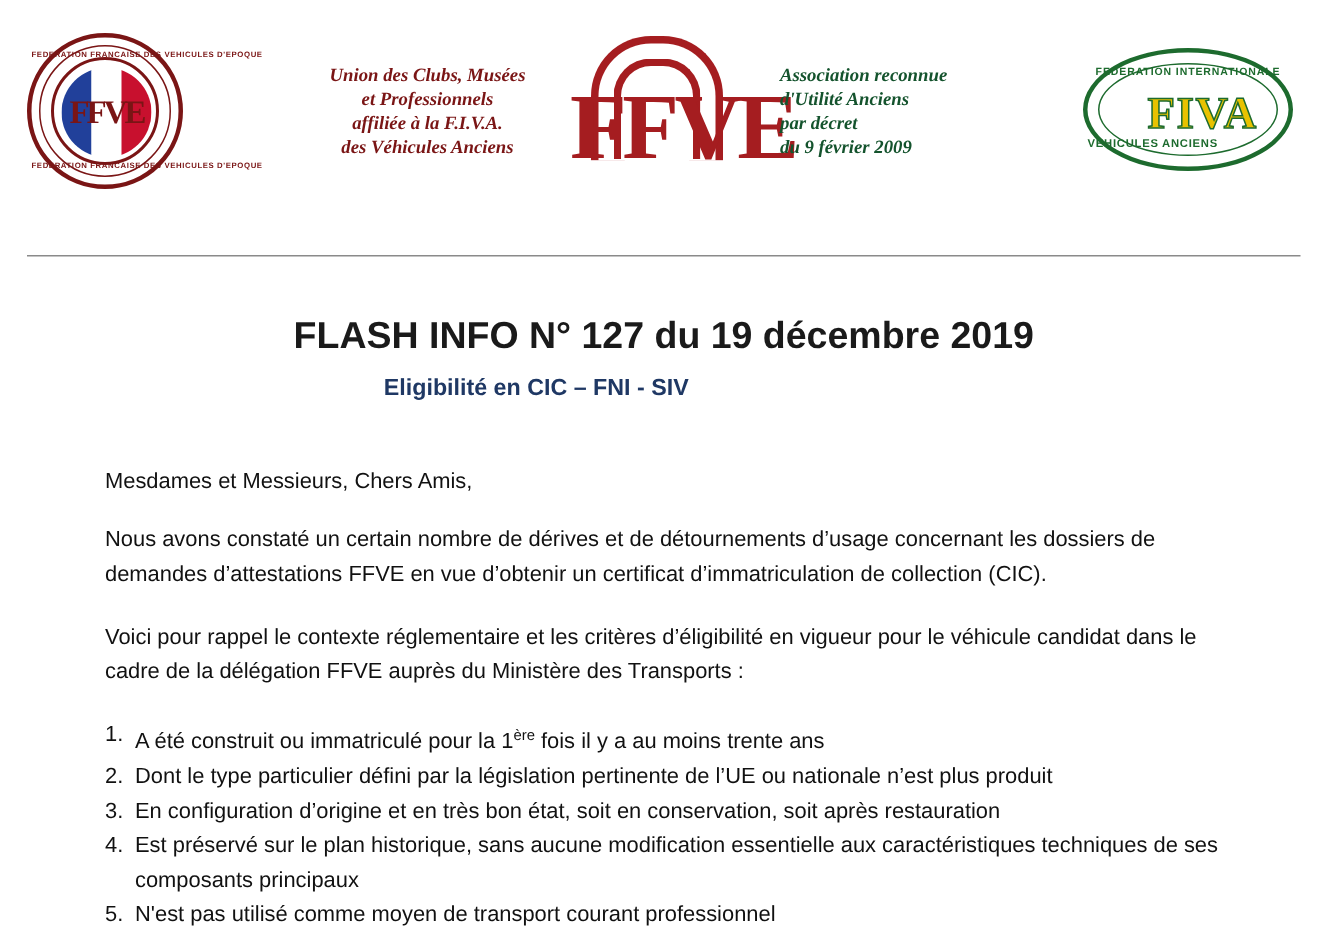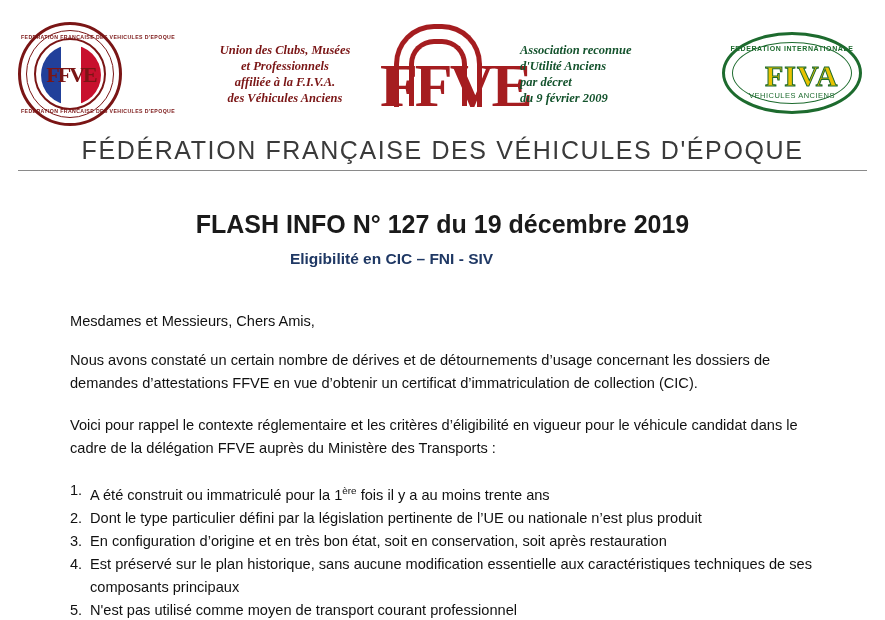--- a/index.html
+++ b/index.html
@@ -230,23 +230,23 @@
     font-weight: bold;
     color: #1d6b2e;
     letter-spacing: 0.6px;
     white-space: nowrap;
   }
   .fiva .bottom-arc {
     position: absolute;
     bottom: 11px;
     left: 0;
     width: 100%;
-    text-align: center;
+    text-align: left;
     font-size: 7.5px;
-    font-weight: normal;
+    font-weight: bold;
     color: #1d6b2e;
     letter-spacing: 0.5px;
     white-space: nowrap;
   }
 
   
   .fed-title {
     position: absolute;
     left: 0;
     top: 136px;
@@ -279,21 +279,20 @@
   }
   .doc-subtitle {
     position: absolute;
     left: 0;
     top: 250px;
     width: 715px;
     text-align: center;
     font-size: 15.5px;
     font-weight: bold;
     color: #1f3864;
-    padding-left: 34px;
   }
 
   .content {
     position: absolute;
     left: 70px;
     top: 310px;
     width: 760px;
     font-size: 14.6px;
     line-height: 23px;
     color: #111111;
@@ -365,21 +364,20 @@
       <div>du 9 février 2009</div>
     </div>
 
     <div class="fiva">
       <div class="inner-oval"></div>
       <div class="top-arc">FEDERATION INTERNATIONALE</div>
       <div class="word">FIVA</div>
       <div class="bottom-arc">VEHICULES ANCIENS</div>
     </div>
 
-    <div class="fed-title">FÉDÉRATION FRANÇAISE DES VÉHICULES D'ÉPOQUE</div>
     <div class="hr-main"></div>
   </div>
 
   <div class="doc-title">FLASH INFO N° 127 du 19 décembre 2019</div>
   <div class="doc-subtitle">Eligibilité en CIC – FNI - SIV</div>
 
   <div class="content">
     <p class="tight">Mesdames et Messieurs, Chers Amis,</p>
     <p>Nous avons constaté un certain nombre de dérives et de détournements d’usage concernant les dossiers de demandes d’attestations FFVE en vue d’obtenir un certificat d’immatriculation de collection (CIC).</p>
     <p>Voici pour rappel le contexte réglementaire et les critères d’éligibilité en vigueur pour le véhicule candidat dans le cadre de la délégation FFVE auprès du Ministère des Transports :</p>

